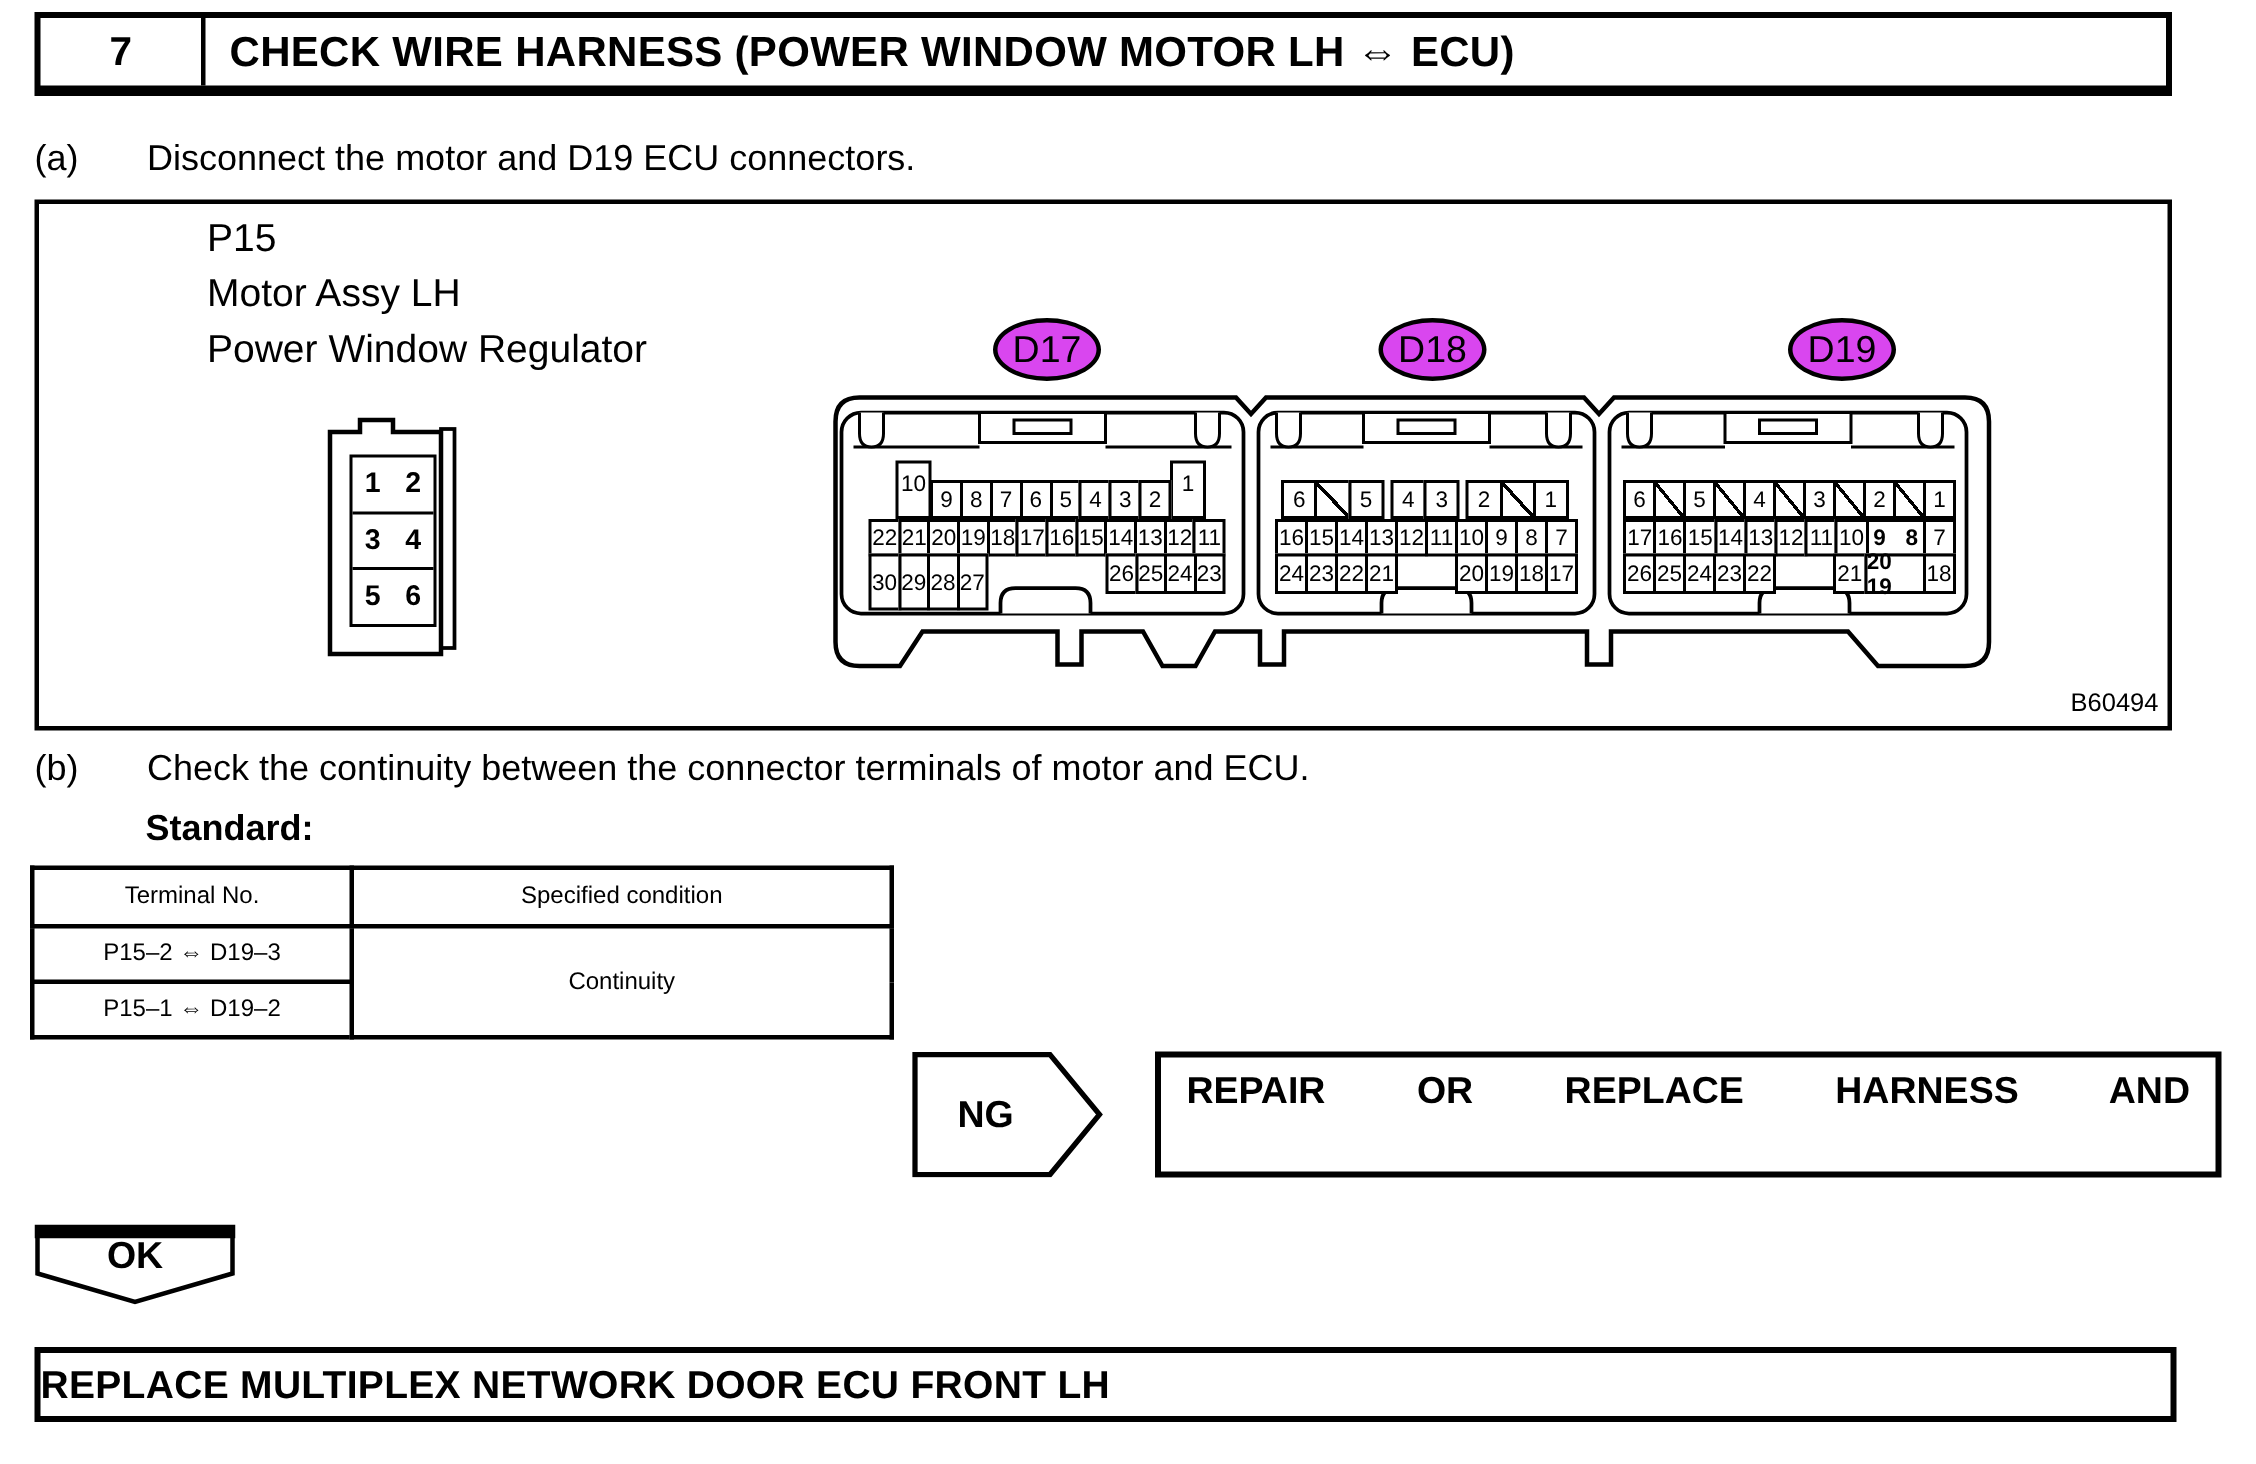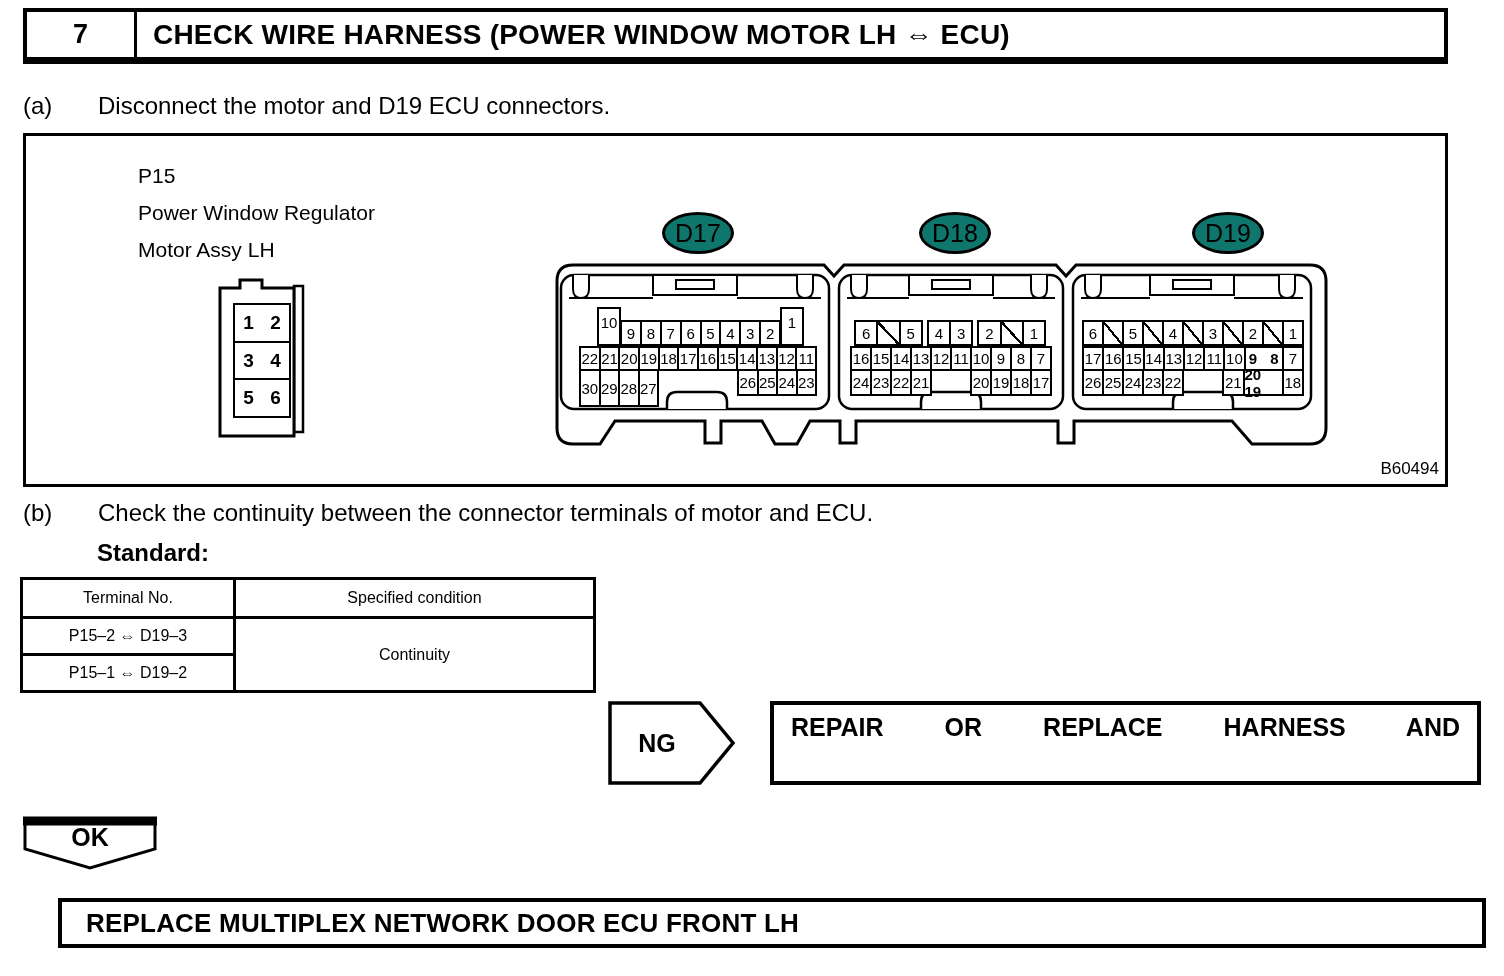--- a/index.html
+++ b/index.html
@@ -30,26 +30,26 @@
   
   .substep{ left:23px; width:1420px; font-size:24px; }
   .substep .sub-label{ position:absolute; left:0; }
   .substep .sub-text{ position:absolute; left:75px; }
 
   
   .diagram-box{
     left:23px; top:133px; width:1425px; height:354px;
     border:3px solid #000;
   }
-  .p15-label{ left:112px; top:21px; font-size:21px; line-height:37px; }
+  .p15-label{ left:112px; top:4px; font-size:26px; line-height:37px; }
   .ecu-title{ left:520px; top:33px; width:840px; text-align:center; font-size:25px; }
   .conn-ellipse{
     width:72px; height:42px; border:3px solid #000; border-radius:50%;
     display:flex; align-items:center; justify-content:center;
-    font-size:25px; background:#0f766e;
+    font-size:25px; background:#d946ef;
   }
   .figure-id{ right:6px; bottom:5px; font-size:17px; }
 
   
   .p15-conn{ left:192px; top:142px; width:92px; height:162px; }
   .p15-pins{
     position:absolute; left:15px; top:25px; width:58px; height:115px;
     border:2px solid #000; display:flex; flex-direction:column; background:#fff;
   }
   .p15-row{ flex:1; border-bottom:2px solid #000; display:flex;
@@ -109,21 +109,21 @@
   .ok-label{
     position:absolute; left:0; top:7px; width:134px; height:28px;
     display:flex; align-items:center; justify-content:center;
     font-size:25px; font-weight:bold;
   }
 
   
   .footer-bar{
     left:23px; top:898px; width:1428px; height:50px;
     border:4px solid #000; display:flex; align-items:center;
-    padding-left:24px; font-size:26px; font-weight:bold; letter-spacing:0.2px;margin-left:35px;
+    font-size:26px; font-weight:bold; letter-spacing:0.2px;
   }
 
   svg{ display:block; }
 </style>
 </head>
 <body>
 
 <div class="abs step-header">
   <div class="step-number-cell">7</div>
   <div class="step-title">CHECK WIRE HARNESS (POWER WINDOW MOTOR LH ⇔ ECU)</div>
@@ -131,22 +131,22 @@
 
 <div class="abs substep" style="top:92px;">
   <span class="sub-label">(a)</span>
   <span class="sub-text">Disconnect the motor and D19 ECU connectors.</span>
 </div>
 
 <div class="abs diagram-box">
 
   <div class="abs p15-label">
     <div>P15</div>
+    <div>Motor Assy LH</div>
     <div>Power Window Regulator</div>
-    <div>Motor Assy LH</div>
   </div>
 
   <div class="abs p15-conn">
     <svg width="92" height="162" viewBox="0 0 92 162">
       <rect x="76" y="8" width="9" height="146" fill="#fff" stroke="#000" stroke-width="2.5"></rect>
       <path d="M 2 10 H 22 V 2 H 44 V 10 H 76 V 158 H 2 Z" fill="#fff" stroke="#000" stroke-width="3"></path>
     </svg>
     <div class="p15-pins">
       <div class="p15-row">
           <span>1</span>

